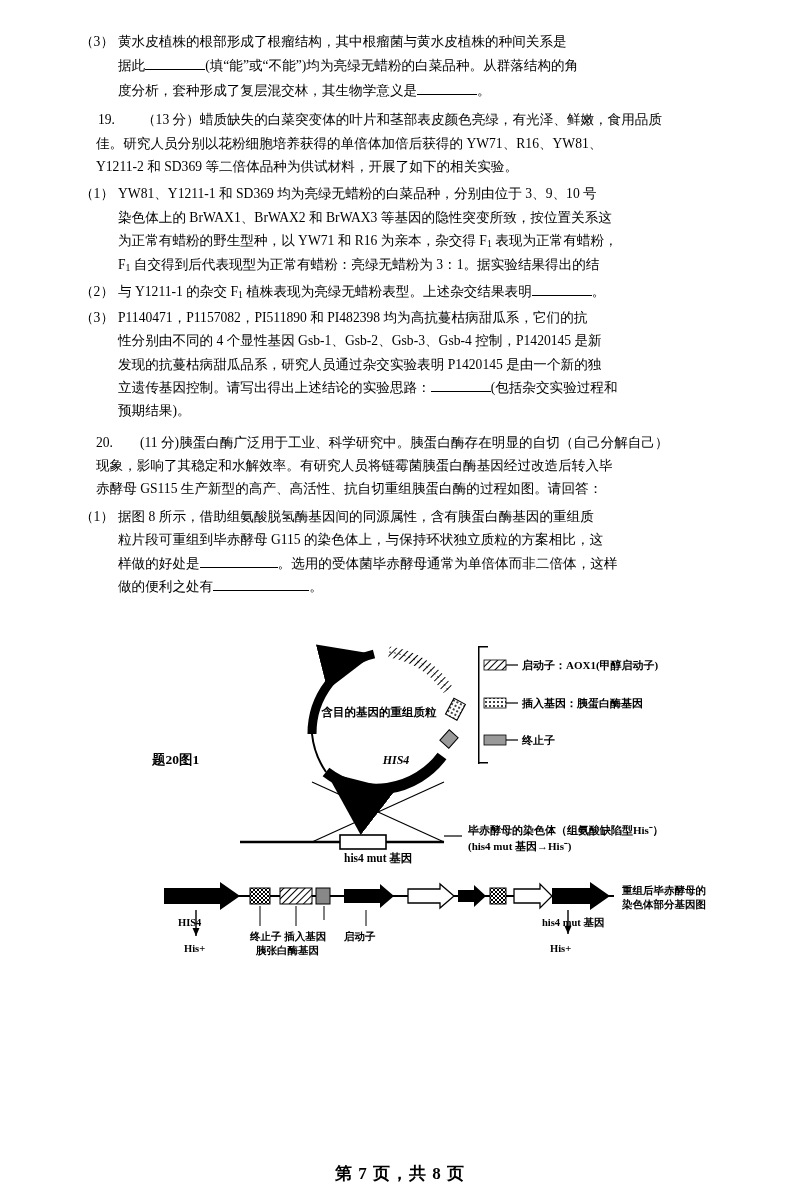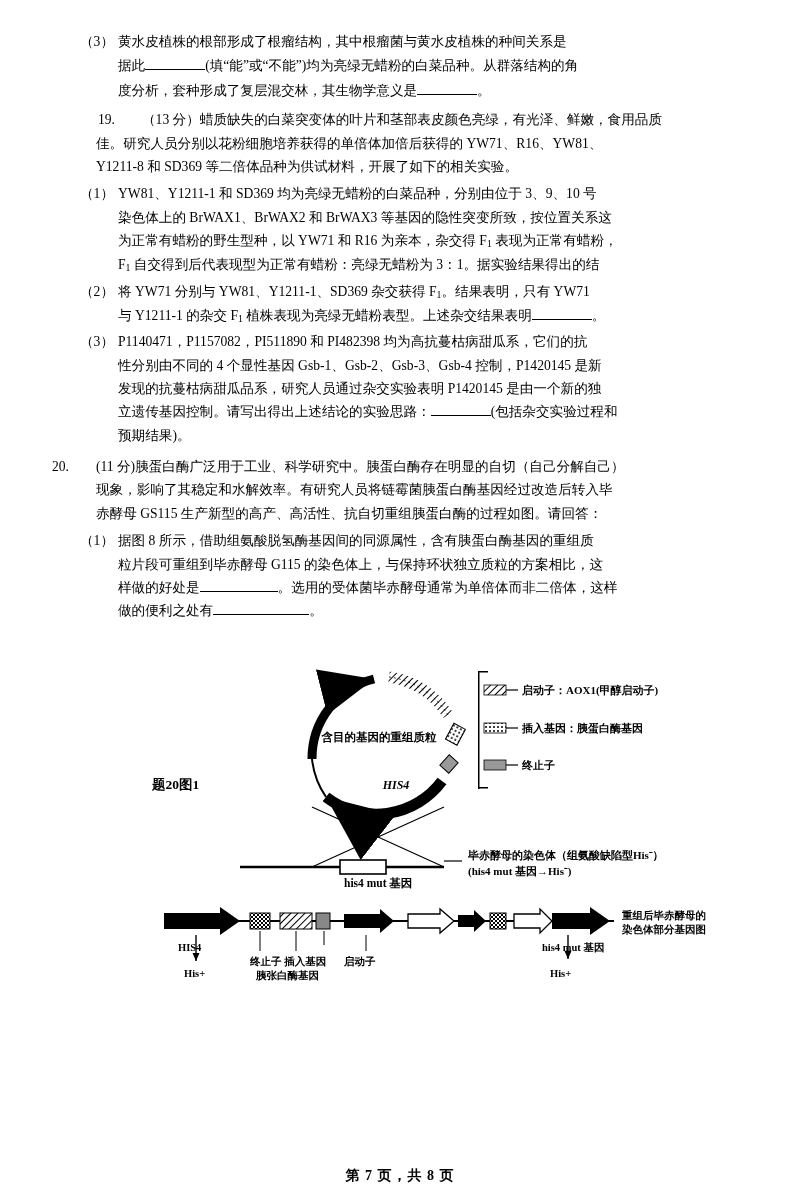--- a/index.html
+++ b/index.html
@@ -54,21 +54,21 @@
   .figwrap {
     position: relative;
     width: 712px;
     height: 380px;
     margin-top: 6px;
   }
   .footer {
     position: absolute;
     bottom: 18px; left: 0; right: 0;
     text-align: center;
-    font-size: 14px;
+    font-size: 17px;
     font-weight: bold;
     letter-spacing: 1px;
   }
 </style>
 </head>
 <body>
 
 <div class="page">
 
   <div class="para hang-sub blk">
@@ -80,46 +80,45 @@
   </div>
   <div class="para hang-sub blk">
     <span>度分析，套种形成了复层混交林，其生物学意义是</span><span class="ul u-m"></span><span>。</span>
   </div>
 
   <div class="para hang-num" style="margin-top:6px;margin-left:46px;">
     <span class="numlab">19.</span>
     <span>（13 分）</span><span>蜡质缺失的白菜突变体的叶片和茎部表皮颜色亮绿，有光泽、鲜嫩，食用品质</span>
   </div>
   <div class="para hang-num">佳。研究人员分别以花粉细胞培养获得的单倍体加倍后获得的 YW71、R16、YW81、</div>
-  <div class="para hang-num">Y1211-8 和 SD369 等二倍体品种为供试材料，开展了如下的相关实验。</div>
+  <div class="para hang-num">Y1211-2 和 SD369 等二倍体品种为供试材料，开展了如下的相关实验。</div>
 
   <div class="para hang-sub" style="margin-top:4px;">
     <span class="numlab">（1）</span>
     <span>YW81、Y1211-1 和 SD369 均为亮绿无蜡粉的白菜品种，分别由位于 3、9、10 号</span>
   </div>
   <div class="para hang-sub">染色体上的 BrWAX1、BrWAX2 和 BrWAX3 等基因的隐性突变所致，按位置关系这</div>
   <div class="para hang-sub">为正常有蜡粉的野生型种，以 YW71 和 R16 为亲本，杂交得 F<sub>1</sub> 表现为正常有蜡粉，</div>
   <div class="para hang-sub">F<sub>1</sub> 自交得到后代表现型为正常有蜡粉：亮绿无蜡粉为 3：1。据实验结果得出的结</div>
 
   <div class="para hang-sub" style="margin-top:2px;">
     <span class="numlab">（2）</span>
-    <span>将 YW71 分别与 YW81、Y1211-1、SD369 杂交获得 F<sub>1</sub>。结果表明，只有 YW71</span>
   </div>
   <div class="para hang-sub">与 Y1211-1 的杂交 F<sub>1</sub> 植株表现为亮绿无蜡粉表型。上述杂交结果表明<span class="ul u-m"></span>。</div>
 
   <div class="para hang-sub" style="margin-top:2px;">
     <span class="numlab">（3）</span>
     <span>P1140471，P1157082，PI511890 和 PI482398 均为高抗蔓枯病甜瓜系，它们的抗</span>
   </div>
   <div class="para hang-sub">性分别由不同的 4 个显性基因 Gsb-1、Gsb-2、Gsb-3、Gsb-4 控制，P1420145 是新</div>
   <div class="para hang-sub">发现的抗蔓枯病甜瓜品系，研究人员通过杂交实验表明 P1420145 是由一个新的独</div>
   <div class="para hang-sub">立遗传基因控制。请写出得出上述结论的实验思路：<span class="ul u-m"></span>(包括杂交实验过程和</div>
   <div class="para hang-sub">预期结果)。</div>
 
-  <div class="para hang-num" style="margin-top:8px;">
+  <div class="para hang-num" style="margin-top:8px;margin-left:44px;">
     <span class="numlab">20.</span>
     <span>(11 分)</span><span>胰蛋白酶广泛用于工业、科学研究中。胰蛋白酶存在明显的自切（自己分解自己）</span>
   </div>
   <div class="para hang-num">现象，影响了其稳定和水解效率。有研究人员将链霉菌胰蛋白酶基因经过改造后转入毕</div>
   <div class="para hang-num">赤酵母 GS115 生产新型的高产、高活性、抗自切重组胰蛋白酶的过程如图。请回答：</div>
 
   <div class="para hang-sub" style="margin-top:4px;">
     <span class="numlab">（1）</span>
     <span>据图 8 所示，借助组氨酸脱氢酶基因间的同源属性，含有胰蛋白酶基因的重组质</span>
   </div>

